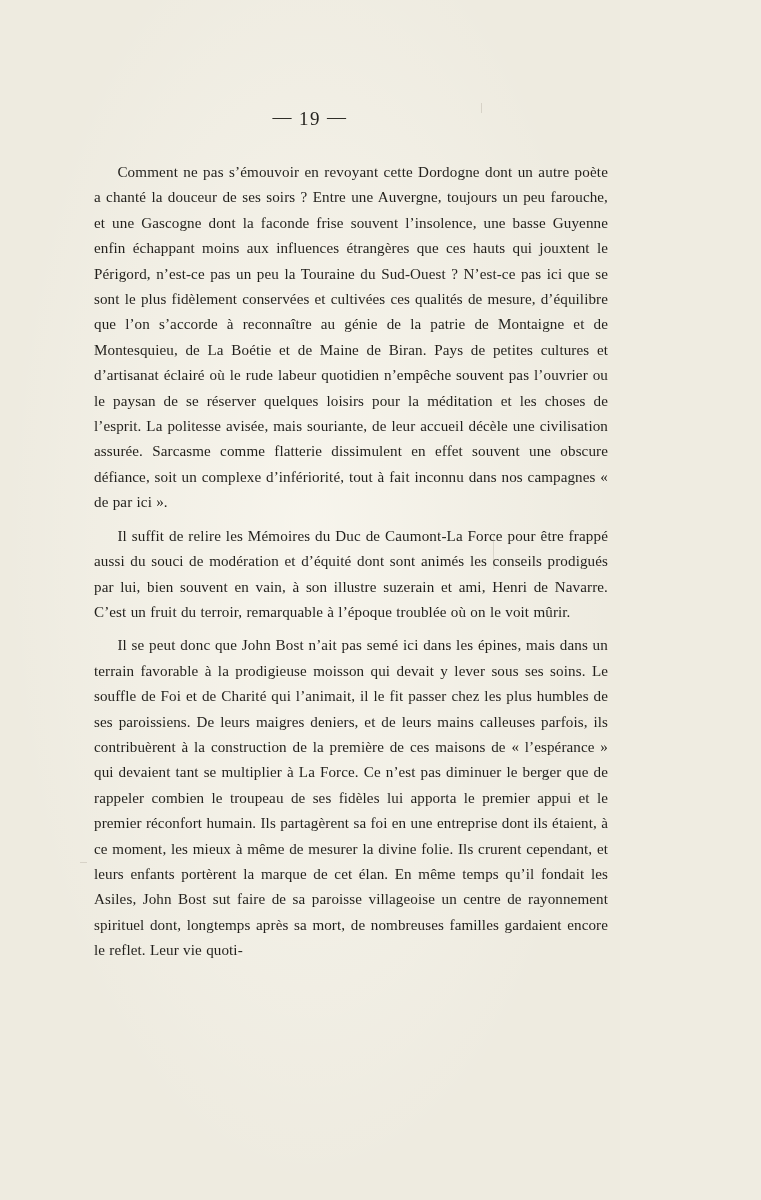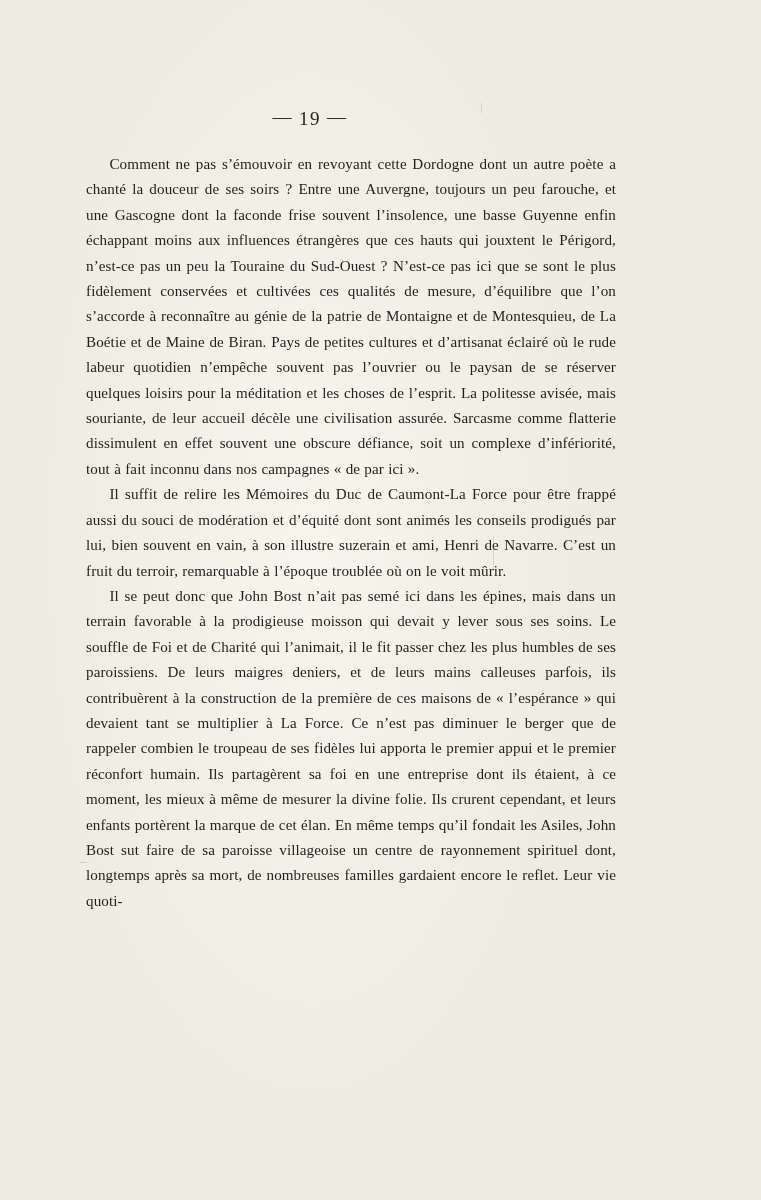--- a/index.html
+++ b/index.html
@@ -45,21 +45,21 @@
     width: 530px;
     font-size: 15.1px;
     line-height: 25.4px;
     text-align: justify;
     text-justify: inter-word;
     color: #211f1b;
     letter-spacing: 0.1px;
     word-spacing: 0.4px;
   }
   .body-text p {
-    margin: 0;
+    margin: 8px;
     text-indent: 1.55em;
   }
   .body-text p:last-child {
     
   }
   
   .body-text p::first-line {
     letter-spacing: 0.15px;
   }
   .edge-mark {

